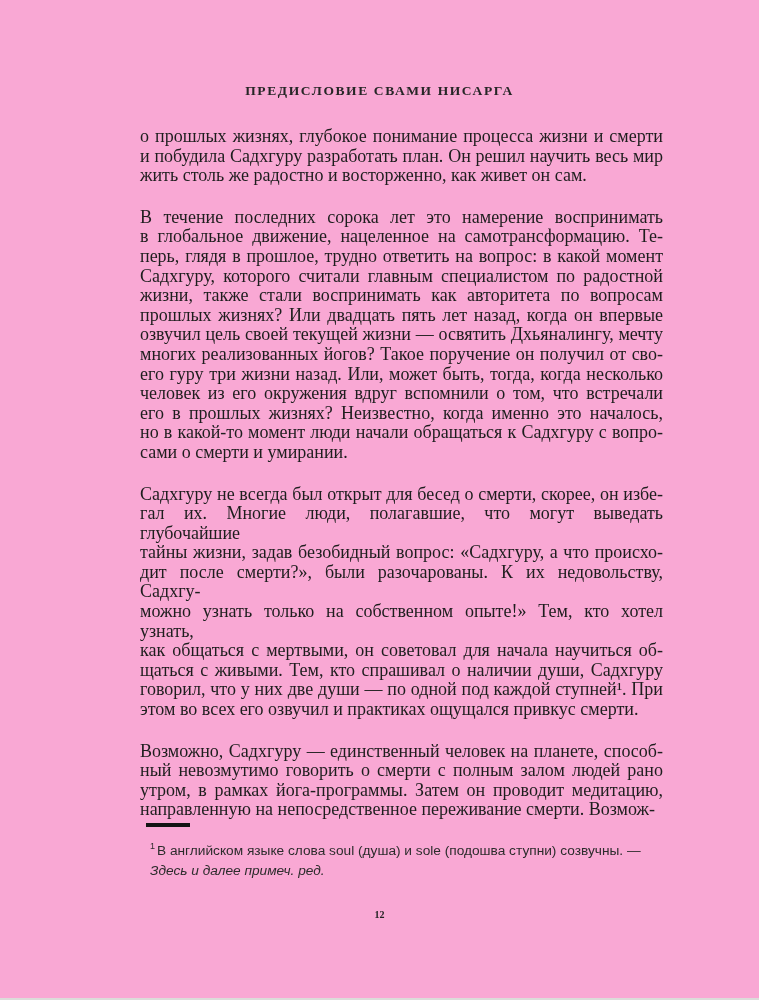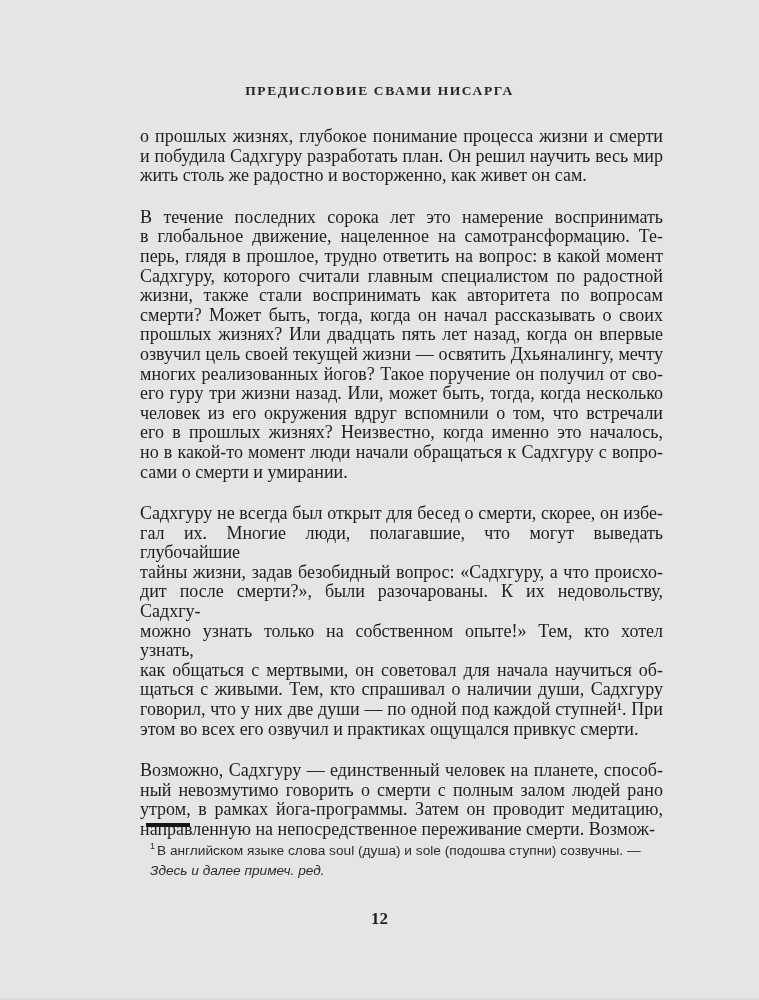--- a/index.html
+++ b/index.html
@@ -4,21 +4,21 @@
 <style>
   html, body {
     margin: 0;
     padding: 0;
     background: #ffffff;
   }
   .page {
     position: relative;
     width: 759px;
     height: 1000px;
-    background: #e5e5e5;
+    background: #f9a8d4;
     font-family: "Liberation Serif", serif;
     color: #1e1e1e;
     overflow: hidden;
   }
   .running-head {
     position: absolute;
     top: 83px;
     left: 0;
     width: 100%;
     text-align: center;
@@ -77,21 +77,21 @@
   }
   .footnote .fn-italic {
     font-style: italic;
   }
   .page-number {
     position: absolute;
     top: 909px;
     left: 0;
     width: 100%;
     text-align: center;
-    font-size: 17px;
+    font-size: 10px;
     font-weight: 700;
     color: #222222;
   }
   .page-bottom-edge {
     position: absolute;
     left: 0;
     bottom: 0;
     width: 100%;
     height: 2px;
     background: #dcdcda;
@@ -109,21 +109,20 @@
         <div class="line">о прошлых жизнях, глубокое понимание процесса жизни и смерти</div>
         <div class="line">и побудила Садхгуру разработать план. Он решил научить весь мир</div>
         <div class="line last">жить столь же радостно и восторженно, как живет он сам.</div>
       </div>
       <div class="paragraph">
         <div class="line">В течение последних сорока лет это намерение воспринимать</div>
         <div class="line">в глобальное движение, нацеленное на самотрансформацию. Те-</div>
         <div class="line">перь, глядя в прошлое, трудно ответить на вопрос: в какой момент</div>
         <div class="line">Садхгуру, которого считали главным специалистом по радостной</div>
         <div class="line">жизни, также стали воспринимать как авторитета по вопросам</div>
-        <div class="line">смерти? Может быть, тогда, когда он начал рассказывать о своих</div>
         <div class="line">прошлых жизнях? Или двадцать пять лет назад, когда он впервые</div>
         <div class="line">озвучил цель своей текущей жизни — освятить Дхьяналингу, мечту</div>
         <div class="line">многих реализованных йогов? Такое поручение он получил от сво-</div>
         <div class="line">его гуру три жизни назад. Или, может быть, тогда, когда несколько</div>
         <div class="line">человек из его окружения вдруг вспомнили о том, что встречали</div>
         <div class="line">его в прошлых жизнях? Неизвестно, когда именно это началось,</div>
         <div class="line">но в какой-то момент люди начали обращаться к Садхгуру с вопро-</div>
         <div class="line last">сами о смерти и умирании.</div>
       </div>
       <div class="paragraph">

